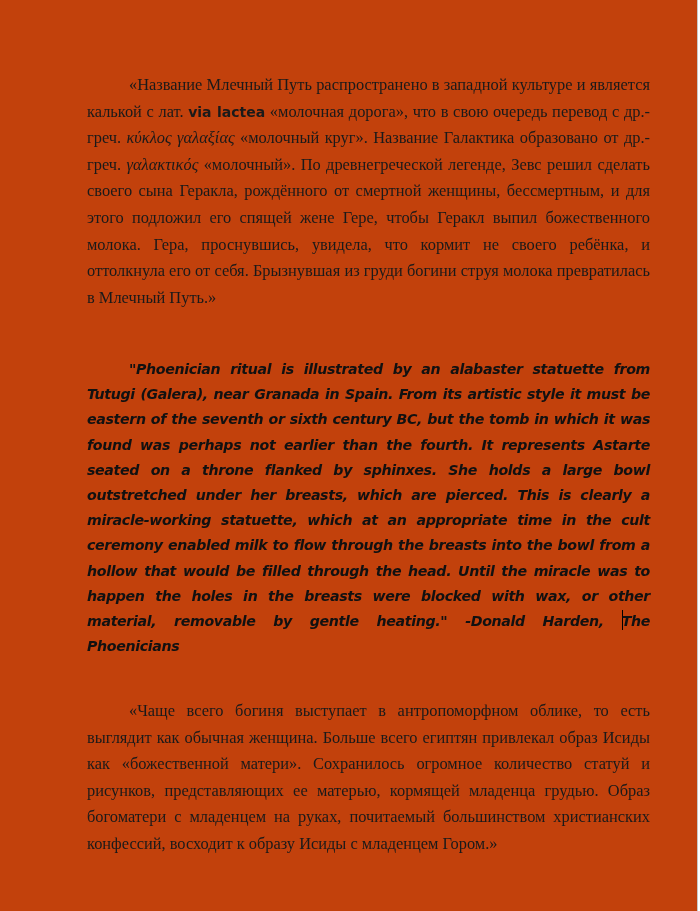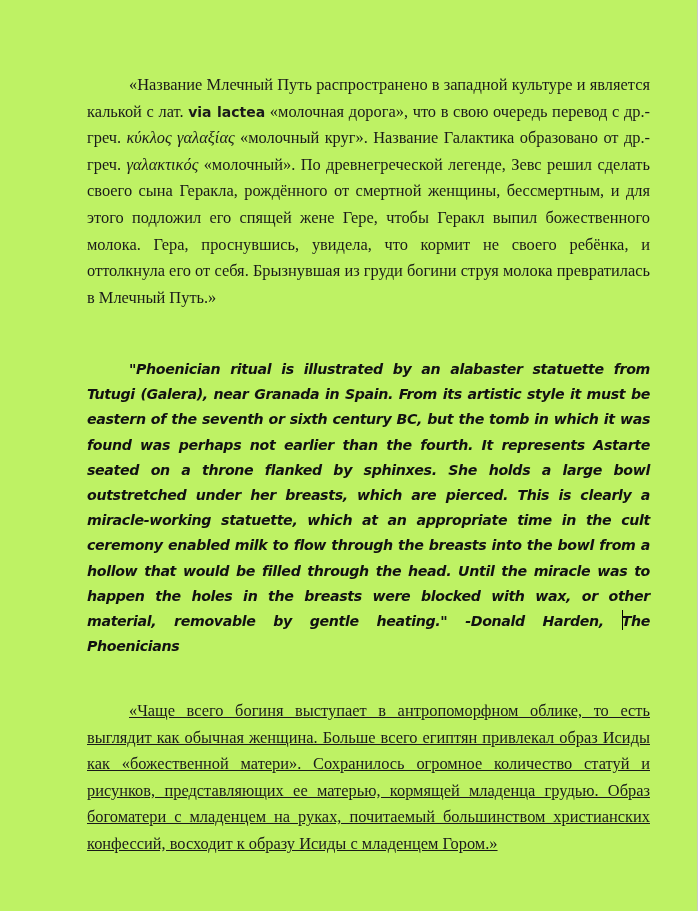--- a/index.html
+++ b/index.html
@@ -2,31 +2,31 @@
 <html><head>
 <meta charset="utf-8">
 <style>
   html, body { margin: 0; padding: 0; }
   body {
     width: 700px; height: 911px; background: #ffffff; overflow: hidden;
     position: relative;
   }
   .page {
     position: absolute; left: 0; top: 0; width: 697px; height: 911px;
-    background: #bef264; border-right: 1px solid #c8c8c8;
+    background: #c2410c; border-right: 1px solid #c8c8c8;
   }
   .para {
     position: absolute; left: 87px; width: 563px;
     color: #1a1a1a; text-align: justify; margin: 0;
   }
   .ru {
     font-family: "Liberation Serif", "DejaVu Serif", serif;
     font-size: 16.4px; line-height: 26.6px; top: 72px;
   }
-  .ru.p3 { top: 698px; text-decoration: underline; }
+  .ru.p3 { top: 698px; }
   .en {
     font-family: "DejaVu Sans", sans-serif; font-size: 14.2px;
     font-weight: bold; font-style: italic; line-height: 25.2px; top: 357px;
     letter-spacing: -0.35px; color: #111;
   }
   .indent { display: inline-block; width: 42px; }
   .latin { font-family: "DejaVu Sans", sans-serif; font-weight: bold; font-size: 14px; }
   .greek { font-style: italic; }
   .caret {
     display: inline-block; width: 1px; height: 20px; background: #000;

